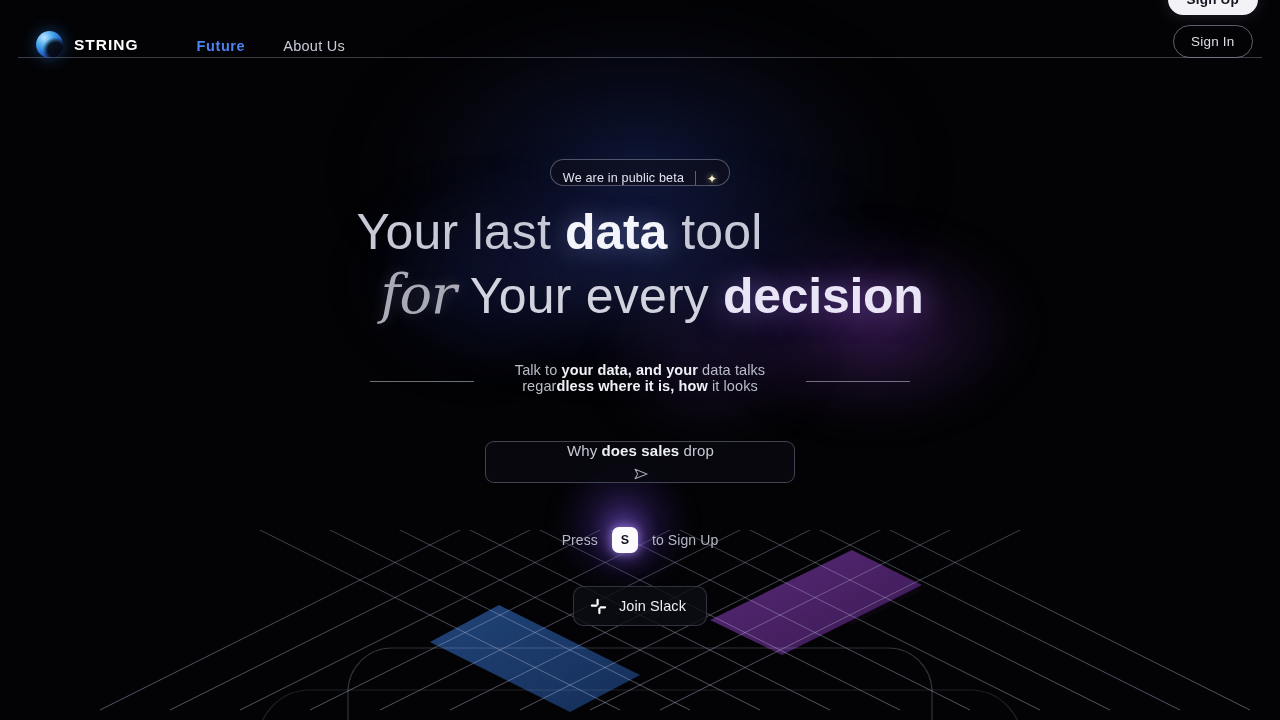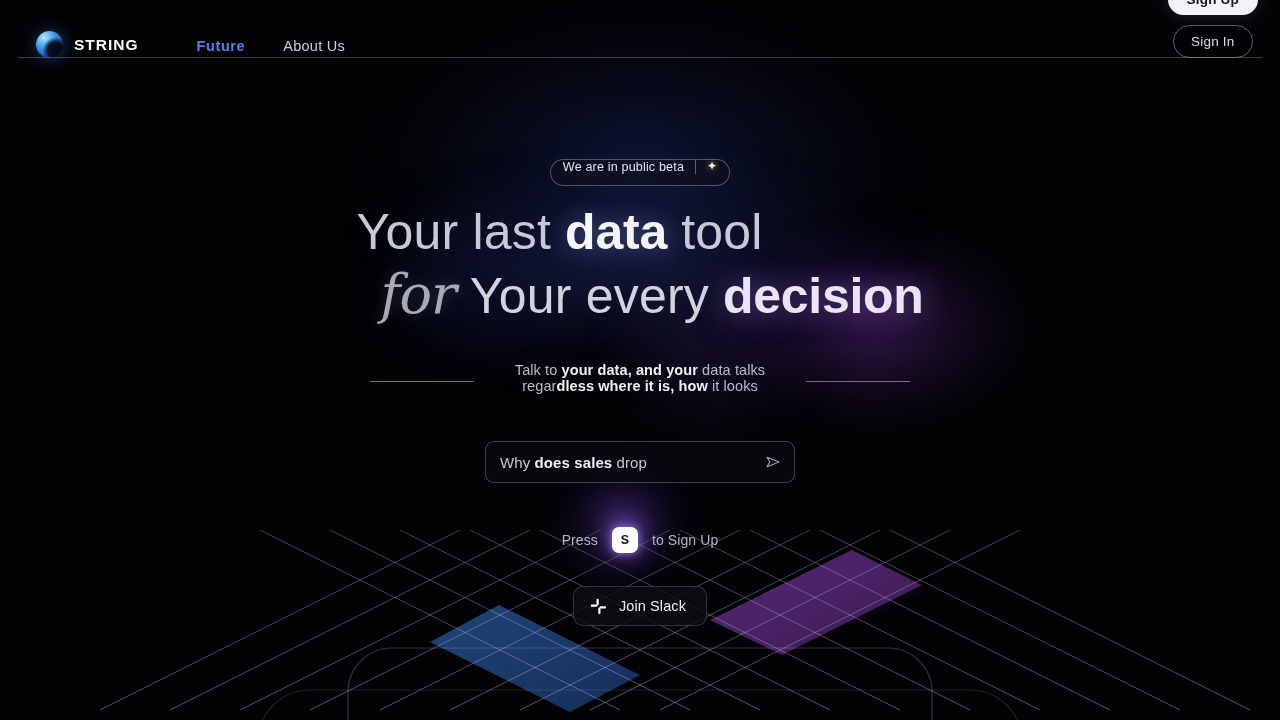--- a/index.html
+++ b/index.html
@@ -104,21 +104,21 @@
 
   
   main.hero {
     position:relative; z-index:5;
     height:662px; width:100%;
     display:flex; flex-direction:column; align-items:center;
   }
 
   .beta-pill {
     margin-top:101px;
-    display:flex; align-items:flex-start; gap:0;
+    display:flex; align-items:flex-end; gap:0;
     border:1px solid rgba(150,152,178,0.50);
     border-radius:999px; height:27px; padding:0 12px;
     background:rgba(14,14,26,0.55);
     cursor:pointer;
   }
   .beta-text { font-size:12.6px; color:#e2e3ec; letter-spacing:.15px; }
   .beta-sep { width:1px; height:14px; background:rgba(160,162,188,0.55); margin:0 11px; }
   .beta-spark { font-size:12px; color:#f4f0c9; line-height:1; text-shadow:0 0 6px rgba(245,235,170,0.8); }
 
   .headline { text-align:left; margin-top:16px; }
@@ -161,20 +161,21 @@
 
   .search-box {
     margin-top:47px;
     width:310px; height:42px;
     border:1px solid rgba(118,120,145,0.52);
     border-radius:9px;
     background:rgba(9,9,16,0.82);
     display:flex; align-items:center;
     padding:0 13px 0 14px;
     cursor:text;
+    flex-direction:column;
   }
   .search-text { flex:1; font-size:15px; color:#c6c8d4; letter-spacing:.1px; white-space:nowrap; }
   .search-text b { color:#eceef5; font-weight:bold; }
   .send-icon { width:16px; height:16px; flex:0 0 auto; opacity:.82; }
 
   .press-row {
     margin-top:44px;
     display:flex; align-items:center; gap:14px;
     font-size:14px; color:#b4b7c4; letter-spacing:.1px;
   }

